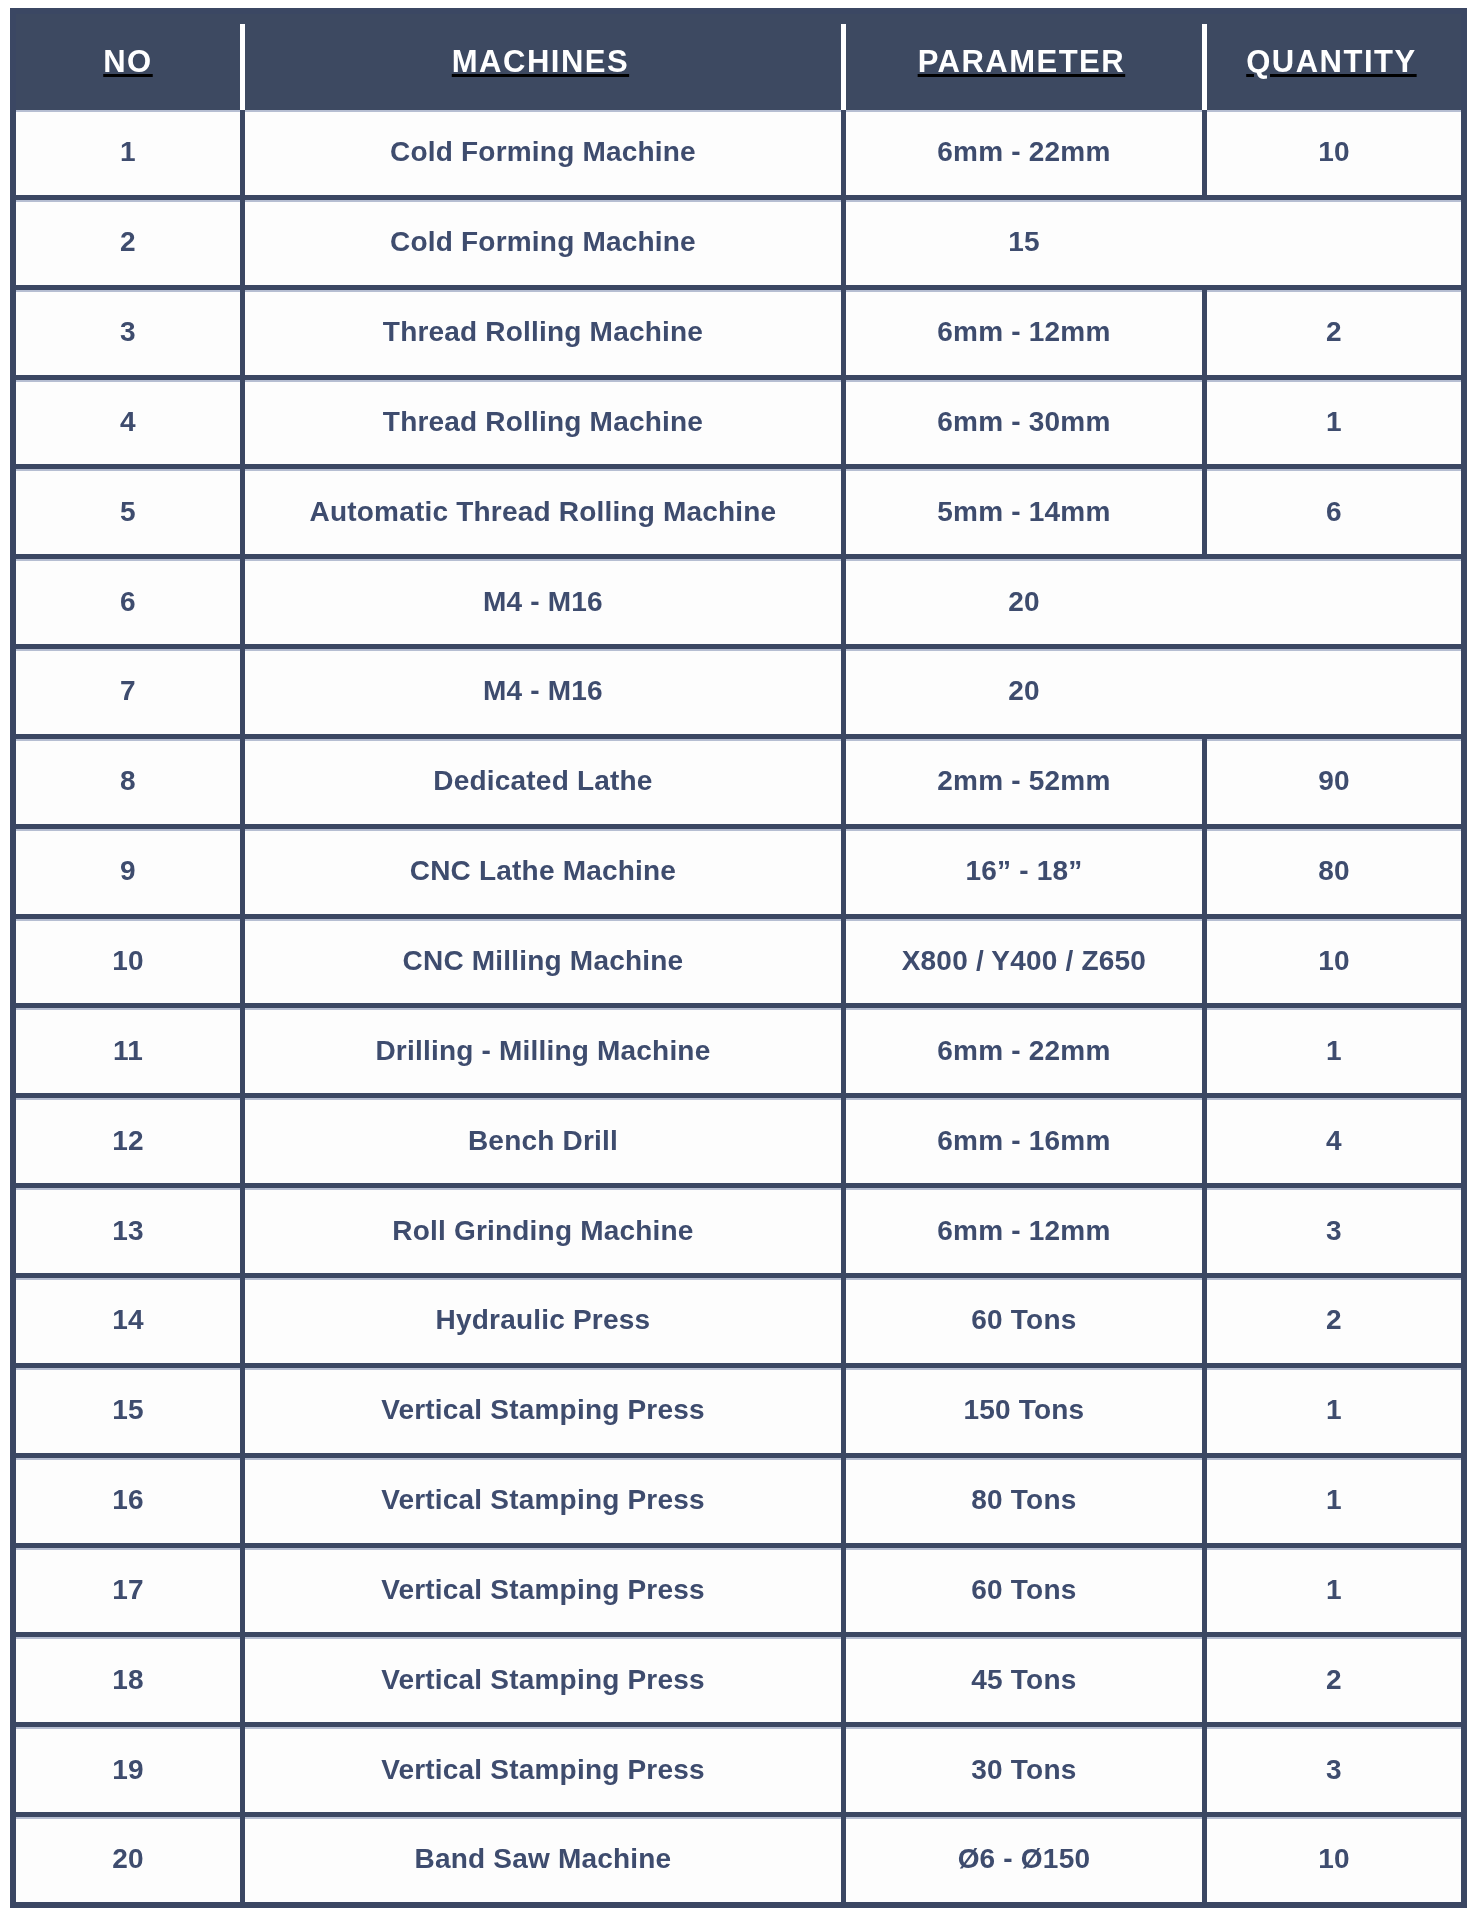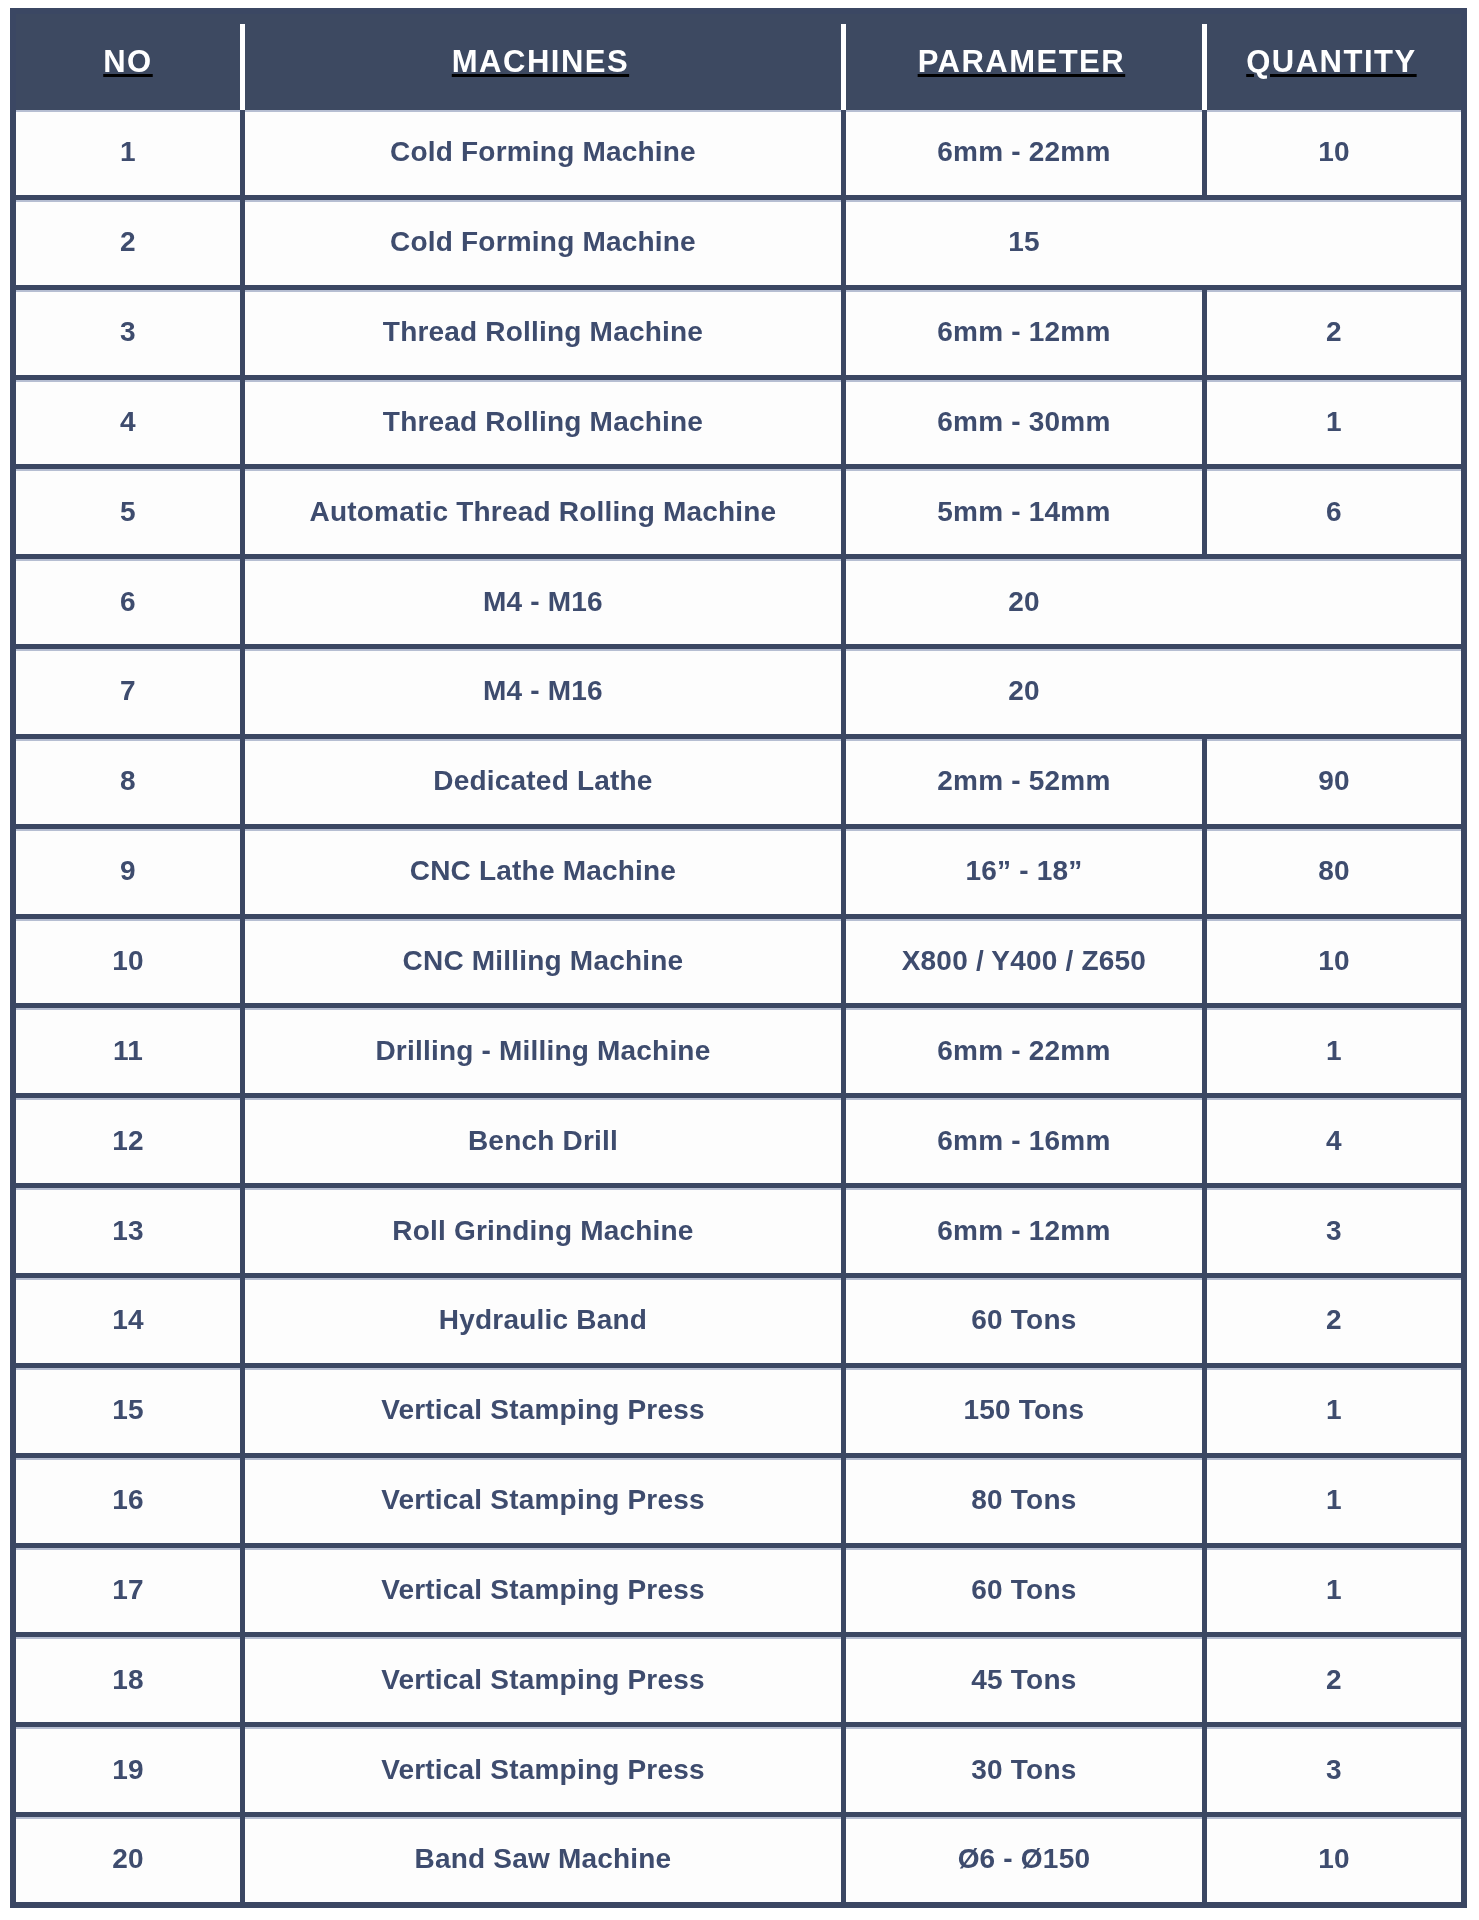--- a/index.html
+++ b/index.html
@@ -159,21 +159,21 @@
     <div class="cell">4</div>
   </div>
       <div class="row">
     <div class="cell">13</div>
     <div class="cell">Roll Grinding Machine</div>
     <div class="cell">6mm - 12mm</div>
     <div class="cell">3</div>
   </div>
       <div class="row">
     <div class="cell">14</div>
-    <div class="cell">Hydraulic Band</div>
+    <div class="cell">Hydraulic Press</div>
     <div class="cell">60 Tons</div>
     <div class="cell">2</div>
   </div>
       <div class="row">
     <div class="cell">15</div>
     <div class="cell">Vertical Stamping Press</div>
     <div class="cell">150 Tons</div>
     <div class="cell">1</div>
   </div>
       <div class="row">

